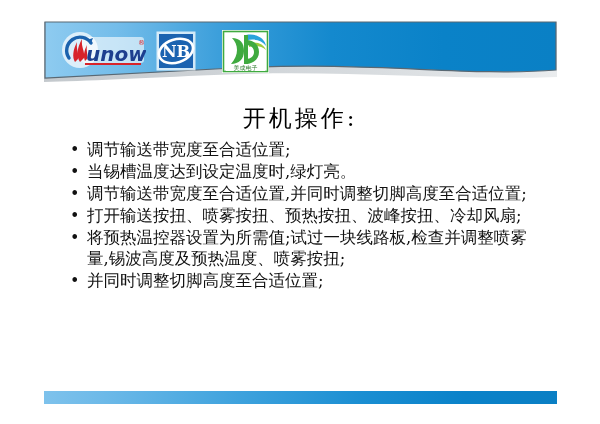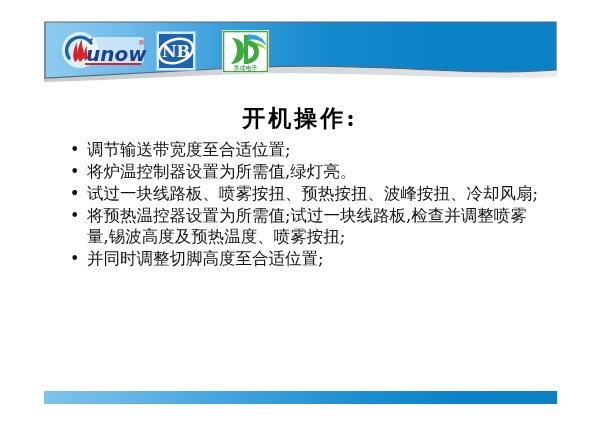--- a/index.html
+++ b/index.html
@@ -73,21 +73,21 @@
 
   
   .slide-title {
     position: absolute;
     left: 0;
     top: 103px;
     width: 600px;
     text-align: center;
     font-family: "DejaVu Serif", "Liberation Serif", serif;
     font-size: 23px;
-    font-weight: 700;
+    font-weight: 400;
     letter-spacing: 3px;
     color: #000000;
     white-space: nowrap;
   }
 
   
   .body-list {
     position: absolute;
     left: 68px;
     top: 139px;
@@ -220,30 +220,31 @@
 
   <ul class="body-list">
 
     <li class="bullet-item">
       <span class="dot">•</span>
       <span>调节输送带宽度至合适位置;</span>
     </li>
 
     <li class="bullet-item">
       <span class="dot">•</span>
-      <span>将炉温控制器设置为所需值,绿灯亮。</span>
+      <span>当锡槽温度达到设定温度时,绿灯亮。</span>
     </li>
 
     <li class="bullet-item wrap2">
       <span class="dot">•</span>
+      <span>调节输送带宽度至合适位置,并同时调整切脚高度至合适位置;</span>
     </li>
 
     <li class="bullet-item wrap2">
       <span class="dot">•</span>
-      <span>试过一块线路板、喷雾按扭、预热按扭、波峰按扭、冷却风扇;</span>
+      <span>打开输送按扭、喷雾按扭、预热按扭、波峰按扭、冷却风扇;</span>
     </li>
 
     <li class="bullet-item wrap3">
       <span class="dot">•</span>
       <span>将预热温控器设置为所需值;试过一块线路板,检查并调整喷雾量,锡波高度及预热温度、喷雾按扭;</span>
     </li>
 
     <li class="bullet-item">
       <span class="dot">•</span>
       <span>并同时调整切脚高度至合适位置;</span>

